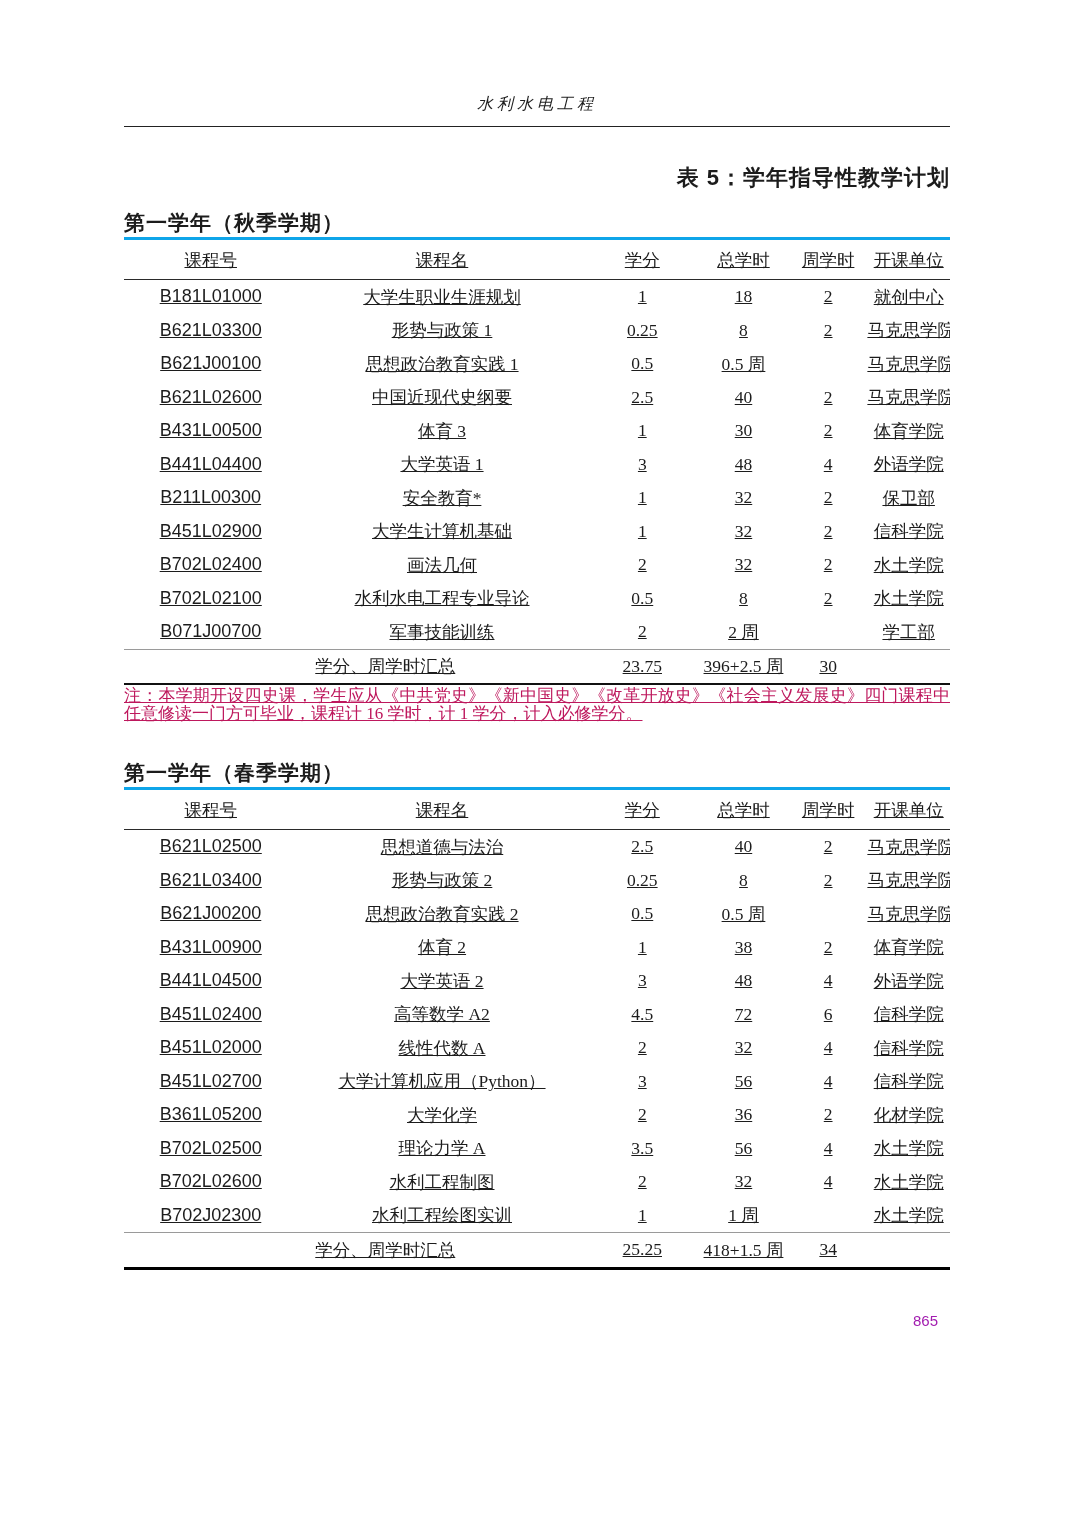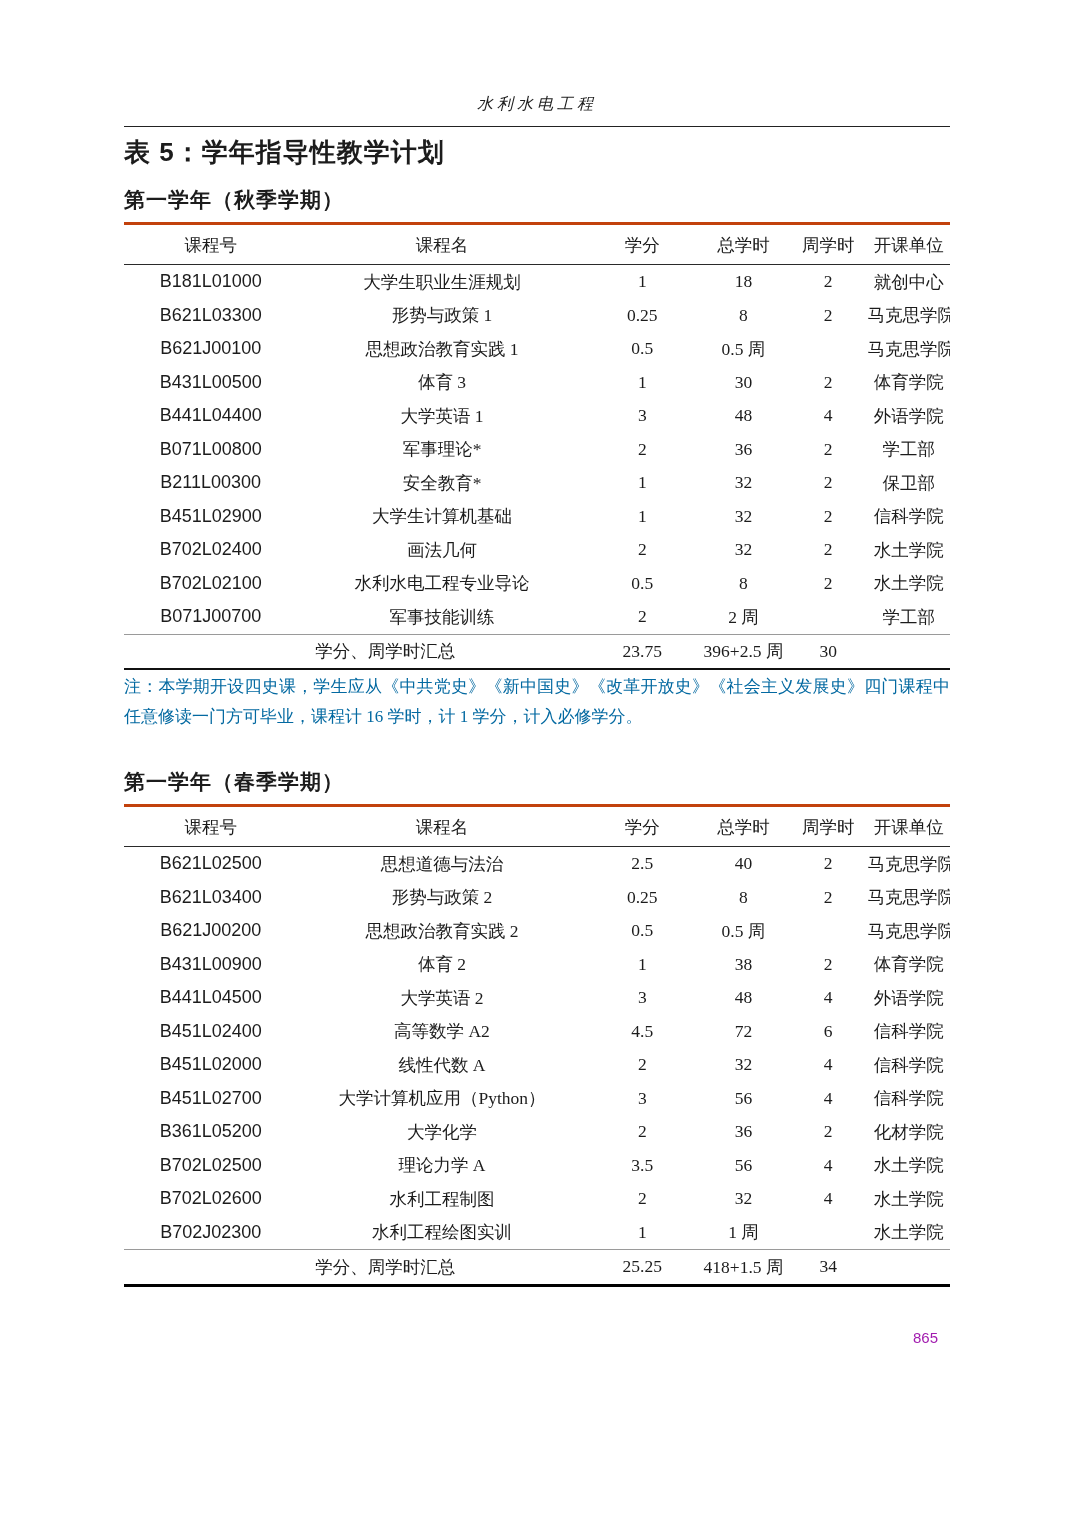--- a/index.html
+++ b/index.html
@@ -21,43 +21,43 @@
   .running-header {
     padding-top: 94px;
     padding-bottom: 11px;
     text-align: center;
     font-style: italic;
     font-size: 16px;
     letter-spacing: 4px;
     border-bottom: 1.5px solid #222;
   }
   .doc-title {
-    margin-top: 8px;
-    text-align: left;
+    margin-top: 36px;
+    text-align: right;
     font-family: "Liberation Sans", sans-serif;
     font-weight: bold;
-    font-size: 26px;
+    font-size: 22px;
     letter-spacing: 1px;
   }
   .section-heading {
     margin-top: 16px;
     font-family: "Liberation Sans", sans-serif;
     font-weight: bold;
     font-size: 21px;
     letter-spacing: 1px;
   }
   .section-heading.spring {
     margin-top: 36px;
   }
   table.plan {
     width: 100%;
     border-collapse: collapse;
     table-layout: fixed;
-    margin-top: 8px;
-    border-top: 3px solid #c2410c;
+    border-top: 3px solid #0ea5e9;
+    text-decoration: underline;
   }
   table.plan.fall { border-bottom: 2px solid #111; }
   table.plan.spring { border-bottom: 3px solid #000; }
   col.c-code   { width: 21%; }
   col.c-name   { width: 35%; }
   col.c-credit { width: 13.5%; }
   col.c-hours  { width: 11%; }
   col.c-weekly { width: 9.5%; }
   col.c-unit   { width: 10%; }
   table.plan thead th {
@@ -87,23 +87,24 @@
     height: 28px;
     font-size: 17.5px;
   }
   tr.summary-row td.summary-label-cell {
     text-align: center;
     padding-left: 60px;
   }
   .note {
     margin-top: 2px;
     font-size: 17px;
-    line-height: 30px;
+    line-height: 18px;
     text-align: justify;
-    color: #0369a1;
+    color: #be185d;
+    text-decoration: underline;
   }
   .page-number {
     margin-top: 42px;
     text-align: right;
     padding-right: 12px;
     font-family: "Liberation Sans", sans-serif;
     font-size: 15px;
     color: #a21caf;
   }
 </style>
@@ -156,42 +157,42 @@
         </tr>
         <tr>
           <td class="code">B621J00100</td>
           <td>思想政治教育实践 1</td>
           <td>0.5</td>
           <td>0.5 周</td>
           <td></td>
           <td>马克思学院</td>
         </tr>
         <tr>
+          <td class="code">B621L02600</td>
+          <td>中国近现代史纲要</td>
+          <td>2.5</td>
+          <td>40</td>
+          <td>2</td>
+          <td>马克思学院</td>
+        </tr>
+        <tr>
           <td class="code">B431L00500</td>
           <td>体育 3</td>
           <td>1</td>
           <td>30</td>
           <td>2</td>
           <td>体育学院</td>
         </tr>
         <tr>
           <td class="code">B441L04400</td>
           <td>大学英语 1</td>
           <td>3</td>
           <td>48</td>
           <td>4</td>
           <td>外语学院</td>
-        </tr>
-        <tr>
-          <td class="code">B071L00800</td>
-          <td>军事理论*</td>
-          <td>2</td>
-          <td>36</td>
-          <td>2</td>
-          <td>学工部</td>
         </tr>
         <tr>
           <td class="code">B211L00300</td>
           <td>安全教育*</td>
           <td>1</td>
           <td>32</td>
           <td>2</td>
           <td>保卫部</td>
         </tr>
         <tr>

